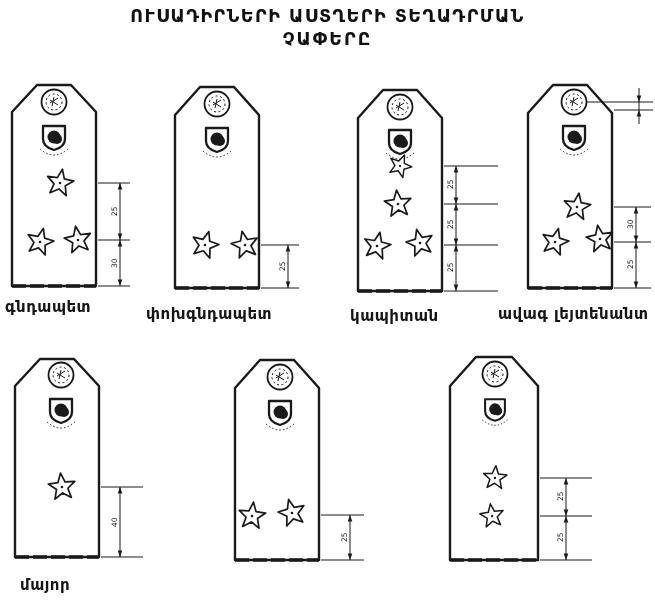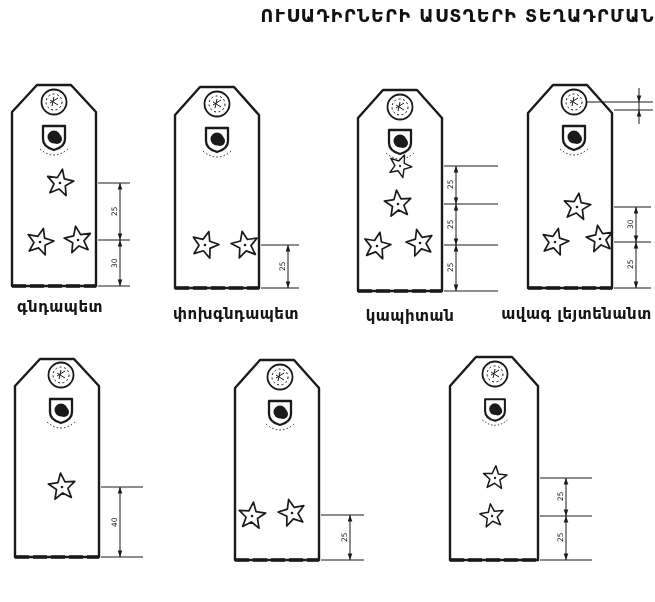--- a/index.html
+++ b/index.html
@@ -7,27 +7,27 @@
     position:relative;
     width:655px;height:602px;
     background:#ffffff;
     font-family:"DejaVu Sans",sans-serif;
     color:#141414;
     overflow:hidden;
     margin:0 auto;
   }
   .title{
     position:absolute;left:0;width:655px;
-    text-align:right;font-weight:bold;color:#111;
+    text-align:center;font-weight:bold;color:#111;
   }
   .title-line1{top:6px;font-size:17.5px;letter-spacing:1.5px;}
   .title-line2{top:29px;font-size:17.5px;letter-spacing:2px;}
   .board-svg{position:absolute;}
   .rank-label{
-    position:absolute;text-align:center;
+    position:absolute;text-align:left;
     font-weight:bold;font-size:15px;color:#151515;
     letter-spacing:0.5px;white-space:nowrap;
   }
   svg .outline{fill:#ffffff;stroke:#1a1a1a;stroke-width:2.4;stroke-linejoin:round;}
   svg .bottomedge{stroke:#1a1a1a;stroke-width:3.4;stroke-dasharray:14 4;}
   svg .ext{stroke:#1a1a1a;stroke-width:1;}
   svg .dimline{stroke:#1a1a1a;stroke-width:1;}
   svg .arr{fill:#1a1a1a;}
   svg .dimtext{font-size:7.5px;font-family:"DejaVu Sans",sans-serif;fill:#1a1a1a;}
 </style>
@@ -52,20 +52,21 @@
         <circle cy="-1" r="6.5" fill="#1a1a1a"></circle>
         <circle cx="3" cy="1" r="5" fill="#1a1a1a"></circle>
         <path d="M-14,11 q14,12 28,0" fill="none" stroke="#1a1a1a" stroke-width="1" stroke-dasharray="1.5 2.2"></path>
       </g>
       <path id="arrUp" d="M0,0 L2.3,6.5 L-2.3,6.5 Z"></path>
       <path id="arrDn" d="M0,0 L2.3,-6.5 L-2.3,-6.5 Z"></path>
     </defs>
   </svg>
 
   <div class="title title-line1">ՈՒՍԱԴԻՐՆԵՐԻ ԱՍՏՂԵՐԻ ՏԵՂԱԴՐՄԱՆ</div>
+  <div class="title title-line2">ՉԱՓԵՐԸ</div>
 
   <svg class="board-svg" style="left:8px;top:80px" width="130" height="215" viewBox="0 0 130 215">
     <path class="outline" d="M4,206 L4,32 L29,5 L63,5 L88,32 L88,206 Z"></path>
     <path class="bottomedge" d="M4,206 H88"></path>
     <use href="#btn" transform="translate(46,22)"></use>
     <use href="#emb" transform="translate(46,58)"></use>
     <use href="#star" transform="translate(52,103) rotate(10)"></use>
     <use href="#star" transform="translate(32,162) rotate(14)"></use>
     <use href="#star" transform="translate(70,160) rotate(-10)"></use>
     <g>
@@ -190,17 +191,18 @@
       <use class="arr" href="#arrUp" transform="translate(124,128)"></use>
       <use class="arr" href="#arrDn" transform="translate(124,166)"></use>
       <use class="arr" href="#arrUp" transform="translate(124,166)"></use>
       <use class="arr" href="#arrDn" transform="translate(124,210)"></use>
       <text class="dimtext" transform="translate(121,151) rotate(-90)">25</text>
       <text class="dimtext" transform="translate(121,192) rotate(-90)">25</text>
     </g>
   </svg>
 
   <div class="rank-label" style="left:5px;top:298px;width:110px">գնդապետ</div>
-  <div class="rank-label" style="left:156px;top:305px;width:160px">փոխգնդապետ</div>
+  <div class="rank-label" style="left:146px;top:305px;width:160px">փոխգնդապետ</div>
   <div class="rank-label" style="left:498px;top:305px;width:157px">ավագ լեյտենանտ</div>
   <div class="rank-label" style="left:350px;top:307px;width:120px">կապիտան</div>
+  <div class="rank-label" style="left:20px;top:576px;width:100px">մայոր</div>
 
 </div>
 
 </body></html>

